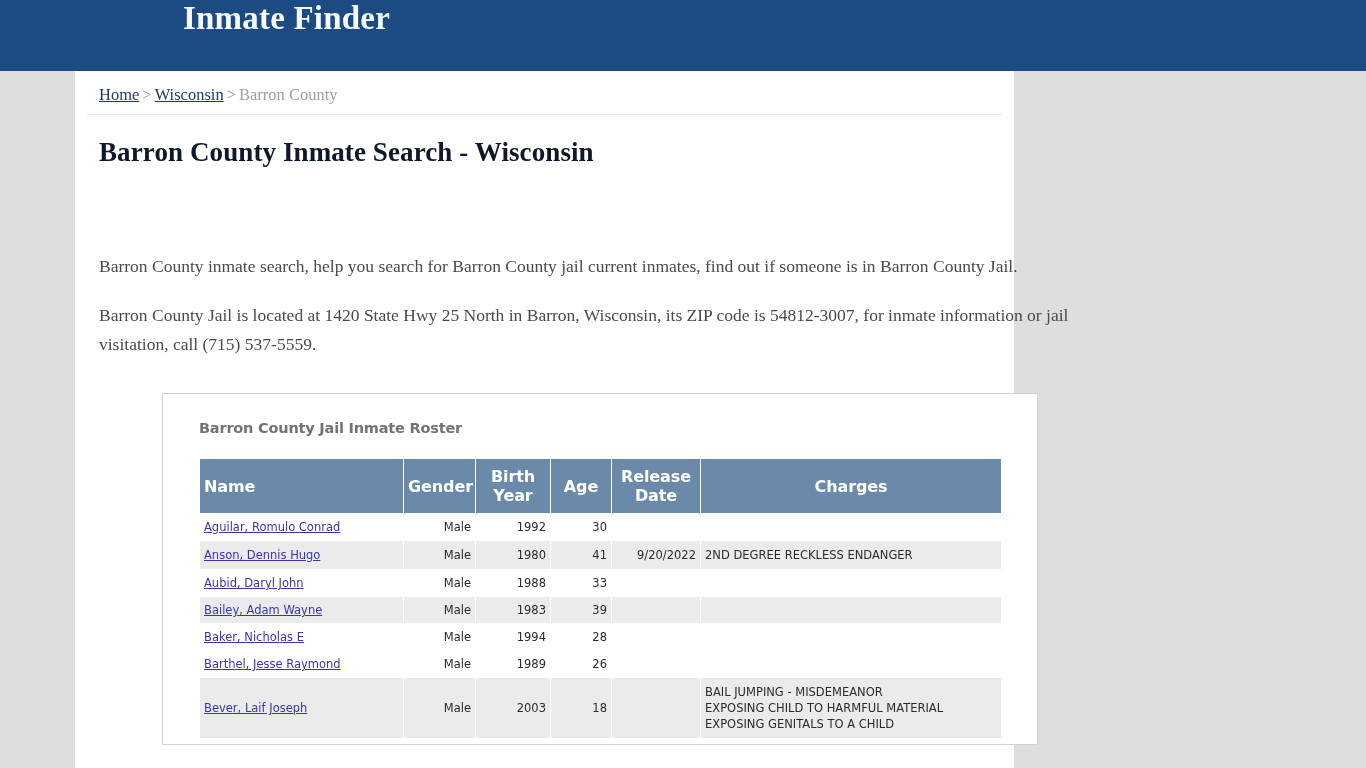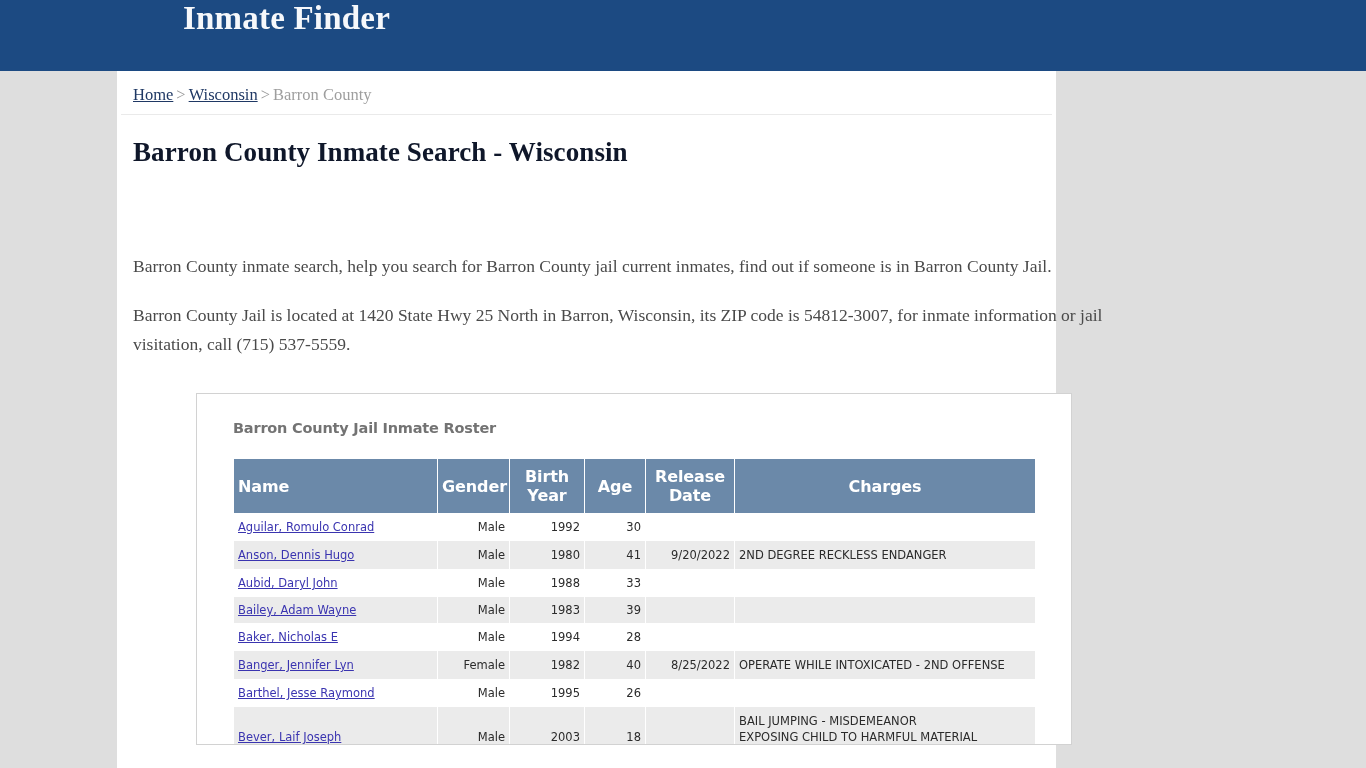--- a/index.html
+++ b/index.html
@@ -27,25 +27,25 @@
     letter-spacing: .2px;
   }
 
   
   .page-wrap {
     width: 1366px;
     height: 697px;
     background: #dedede;
   }
   .content-panel {
-    margin-left: 117px;
+    margin-left: 75px;
     width: 939px;
     min-height: 697px;
     background: #ffffff;
-    padding: 0 4px;
+    padding: 0 12px;
   }
 
   
   .breadcrumb {
     padding: 14px 0 9px 12px;
     font-size: 16.5px;
     color: #8d8d8d;
     border-bottom: 1px solid #eaeaea;
     white-space: nowrap;
   }
@@ -211,34 +211,24 @@
               <td class="c-charge"></td>
             </tr>
             <tr>
               <td class="c-name"><a href="#">Baker, Nicholas E</a></td>
               <td class="c-gender">Male</td>
               <td class="c-birth">1994</td>
               <td class="c-age">28</td>
               <td class="c-rel"></td>
               <td class="c-charge"></td>
             </tr>
-            <tr class="alt">
-              <td class="c-name"><a href="#">Banger, Jennifer Lyn</a></td>
-              <td class="c-gender">Female</td>
-              <td class="c-birth">1982</td>
-              <td class="c-age">40</td>
-              <td class="c-rel">8/25/2022</td>
-              <td class="c-charge">
-                <span class="charge-line">OPERATE WHILE INTOXICATED - 2ND OFFENSE</span>
-              </td>
-            </tr>
             <tr>
               <td class="c-name"><a href="#">Barthel, Jesse Raymond</a></td>
               <td class="c-gender">Male</td>
-              <td class="c-birth">1995</td>
+              <td class="c-birth">1989</td>
               <td class="c-age">26</td>
               <td class="c-rel"></td>
               <td class="c-charge"></td>
             </tr>
             <tr class="alt">
               <td class="c-name"><a href="#">Bever, Laif Joseph</a></td>
               <td class="c-gender">Male</td>
               <td class="c-birth">2003</td>
               <td class="c-age">18</td>
               <td class="c-rel"></td>

